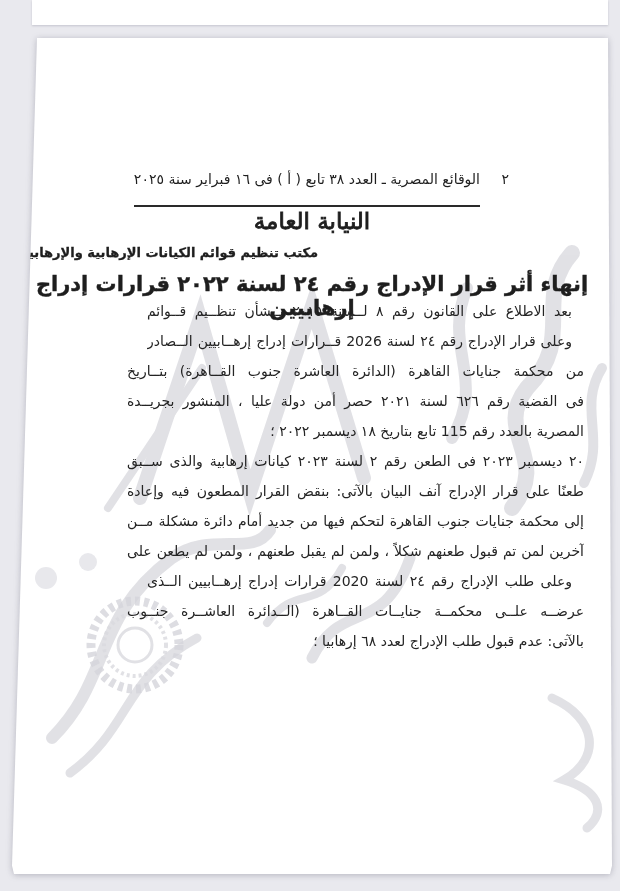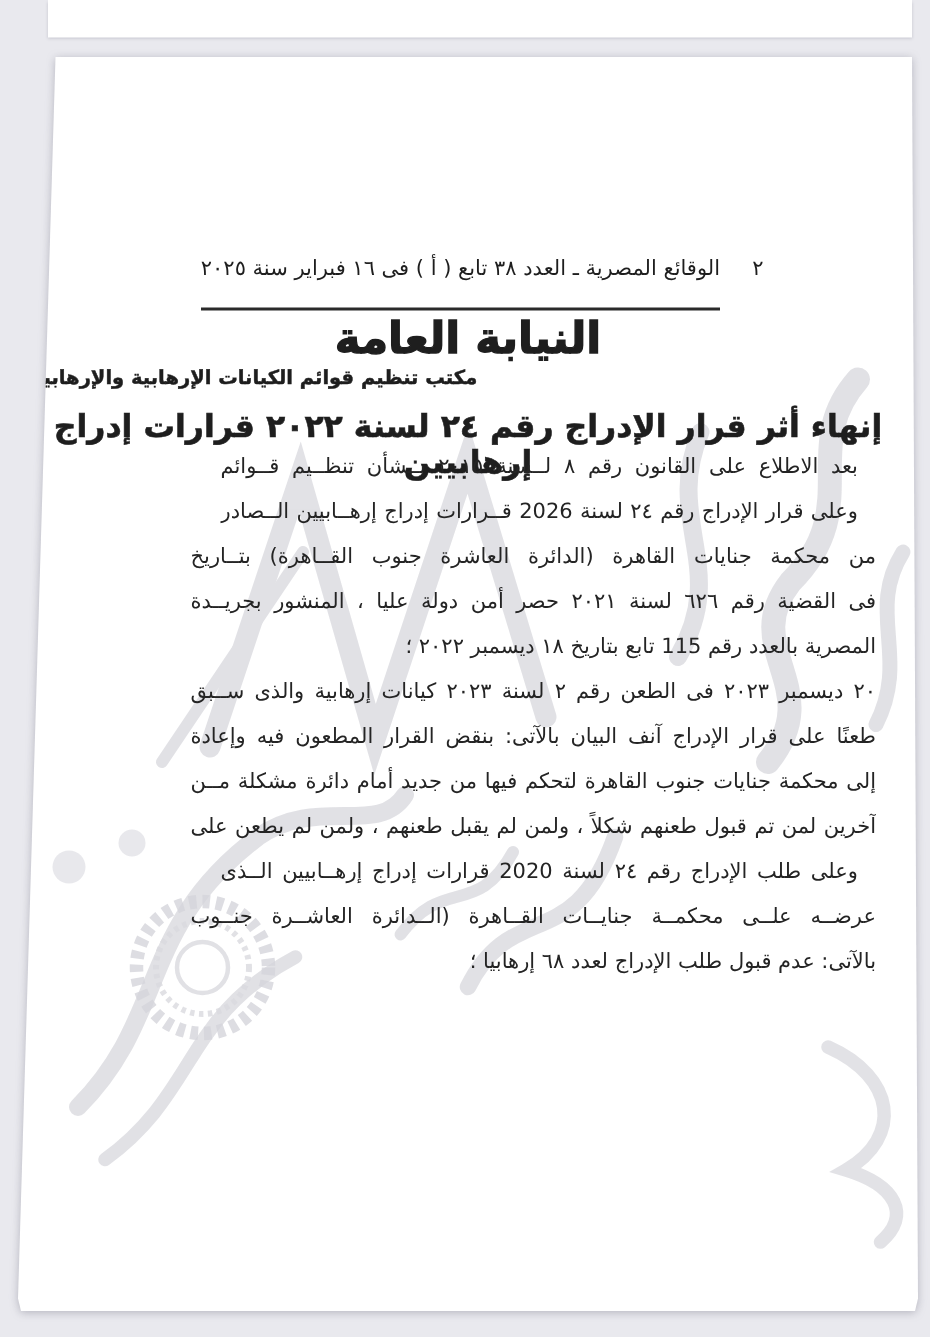--- a/index.html
+++ b/index.html
@@ -45,21 +45,21 @@
     position:absolute;right:132px;top:2px;
     padding-bottom:18px;
     border-bottom:2px solid #2a2a2a;
     white-space:nowrap;
     letter-spacing:.2px;
   }
 
   .authority-title{
     position:absolute;top:170px;left:0;right:0;
     text-align:center;
-    font-size:29px;font-weight:bold;
+    font-size:23px;font-weight:normal;
     -webkit-text-stroke:.9px #1e1e1e;
     letter-spacing:.5px;
   }
   .office-title{
     position:absolute;top:207px;left:0;right:0;
     text-align:left;
     font-size:13px;font-weight:bold;
     -webkit-text-stroke:.3px #1e1e1e;
   }
   .subject-title{

